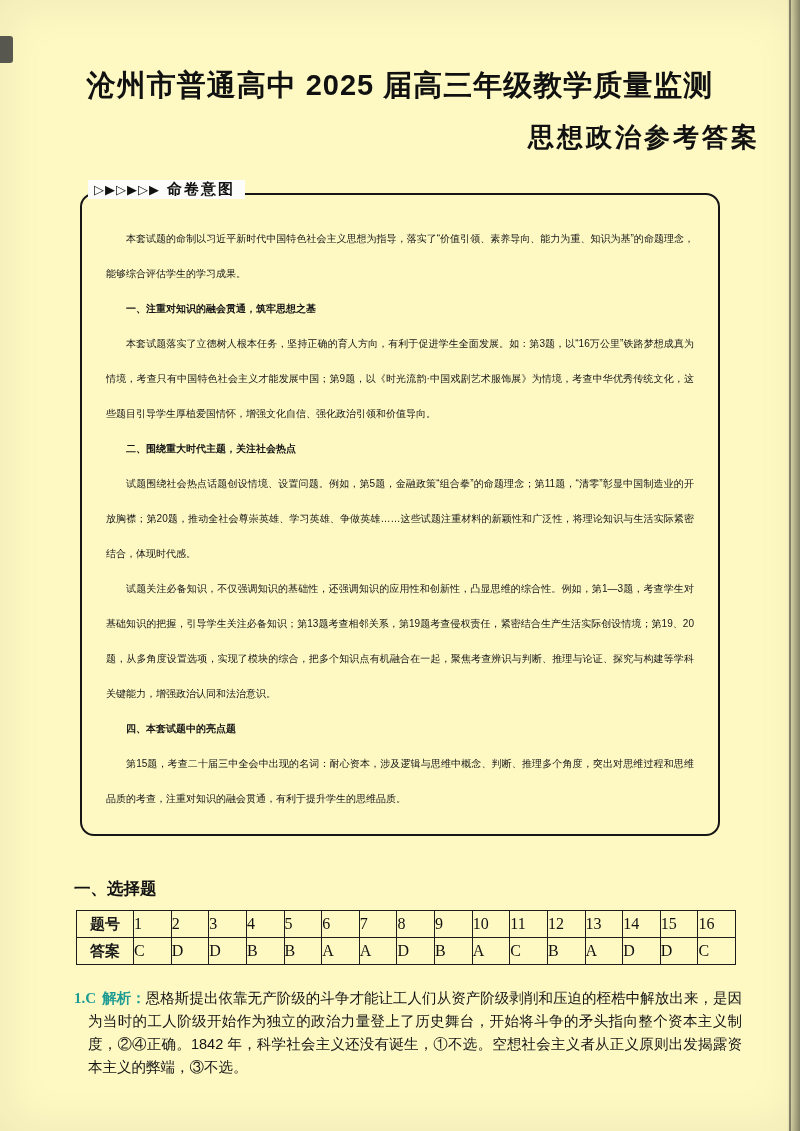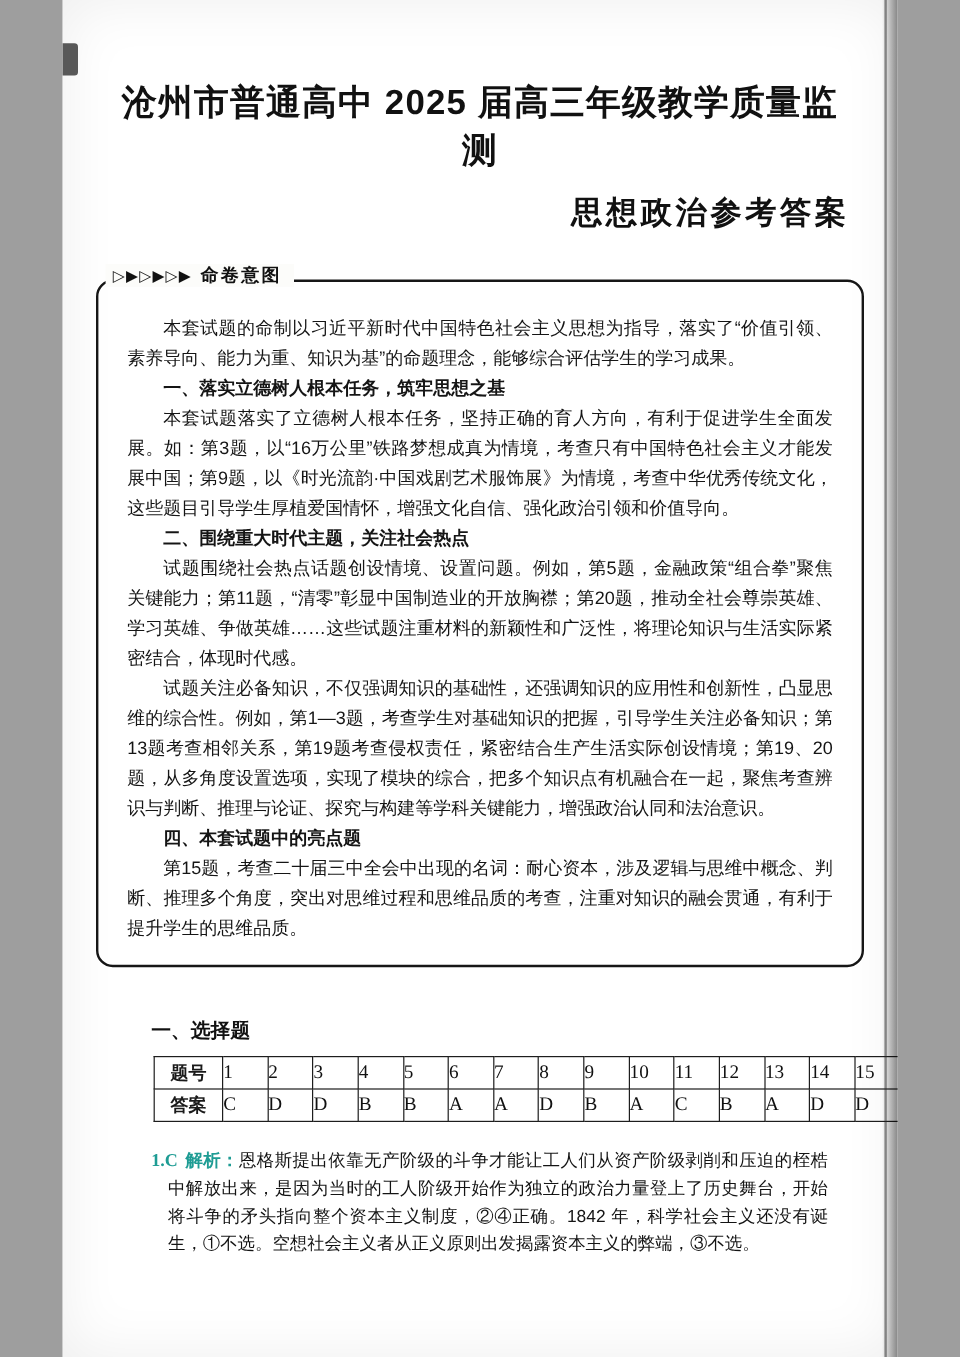--- a/index.html
+++ b/index.html
@@ -3,24 +3,24 @@
 <meta charset="utf-8">
 <style>
   html, body {
     margin: 0;
     padding: 0;
     background: #9e9e9e;
     font-family: "Liberation Sans", sans-serif;
   }
   .page {
     position: relative;
-    width: 696px;
+    width: 800px;
     height: 1131px;
     margin: 0 auto;
-    background: #ffffff;
+    background: #fef9c3;
     overflow: hidden;
     box-shadow: inset 0 0 50px rgba(0,0,0,0.07);
     color: #1a1a1a;
   }
   
   .edge-right {
     position: absolute;
     top: 0; right: 0; bottom: 0;
     width: 13px;
     background: linear-gradient(to right, rgba(0,0,0,0) 0%, rgba(0,0,0,0.25) 55%, rgba(0,0,0,0.45) 100%);
@@ -83,22 +83,22 @@
     line-height: 1;
   }
   .intent-title {
     font-size: 15px;
     font-weight: bold;
     letter-spacing: 2px;
     color: #111;
   }
   .intent-body p {
     margin: 0;
-    font-size: 15px;
-    line-height: 25px;
+    font-size: 10px;
+    line-height: 35px;
     text-indent: 2em;
     text-align: justify;
     color: #151515;
   }
   .intent-body p.heading {
     font-weight: bold;
   }
   
   .section-heading {
     margin: 42px 0 0 74px;
@@ -164,24 +164,24 @@
   <h1 class="doc-title">沧州市普通高中 2025 届高三年级教学质量监测</h1>
   <h2 class="doc-subtitle">思想政治参考答案</h2>
 
   <div class="intent-box">
     <div class="intent-header">
       <span class="intent-arrows">▷▶▷▶▷▶</span>
       <span class="intent-title">命卷意图</span>
     </div>
     <div class="intent-body" id="intent-body">
         <p class="body">本套试题的命制以习近平新时代中国特色社会主义思想为指导，落实了“价值引领、素养导向、能力为重、知识为基”的命题理念，能够综合评估学生的学习成果。</p>
-        <p class="heading">一、落实立德树人根本任务，筑牢思想之基</p>
+        <p class="heading">一、注重对知识的融会贯通，筑牢思想之基</p>
         <p class="body">本套试题落实了立德树人根本任务，坚持正确的育人方向，有利于促进学生全面发展。如：第3题，以“16万公里”铁路梦想成真为情境，考查只有中国特色社会主义才能发展中国；第9题，以《时光流韵·中国戏剧艺术服饰展》为情境，考查中华优秀传统文化，这些题目引导学生厚植爱国情怀，增强文化自信、强化政治引领和价值导向。</p>
         <p class="heading">二、围绕重大时代主题，关注社会热点</p>
-        <p class="body">试题围绕社会热点话题创设情境、设置问题。例如，第5题，金融政策“组合拳”聚焦关键能力；第11题，“清零”彰显中国制造业的开放胸襟；第20题，推动全社会尊崇英雄、学习英雄、争做英雄……这些试题注重材料的新颖性和广泛性，将理论知识与生活实际紧密结合，体现时代感。</p>
+        <p class="body">试题围绕社会热点话题创设情境、设置问题。例如，第5题，金融政策“组合拳”的命题理念；第11题，“清零”彰显中国制造业的开放胸襟；第20题，推动全社会尊崇英雄、学习英雄、争做英雄……这些试题注重材料的新颖性和广泛性，将理论知识与生活实际紧密结合，体现时代感。</p>
         <p class="body">试题关注必备知识，不仅强调知识的基础性，还强调知识的应用性和创新性，凸显思维的综合性。例如，第1—3题，考查学生对基础知识的把握，引导学生关注必备知识；第13题考查相邻关系，第19题考查侵权责任，紧密结合生产生活实际创设情境；第19、20题，从多角度设置选项，实现了模块的综合，把多个知识点有机融合在一起，聚焦考查辨识与判断、推理与论证、探究与构建等学科关键能力，增强政治认同和法治意识。</p>
         <p class="heading">四、本套试题中的亮点题</p>
         <p class="body">第15题，考查二十届三中全会中出现的名词：耐心资本，涉及逻辑与思维中概念、判断、推理多个角度，突出对思维过程和思维品质的考查，注重对知识的融会贯通，有利于提升学生的思维品质。</p>
       </div>
   </div>
 
   <div class="section-heading">一、选择题</div>
 
   <table class="answer-table">
     <tbody>

